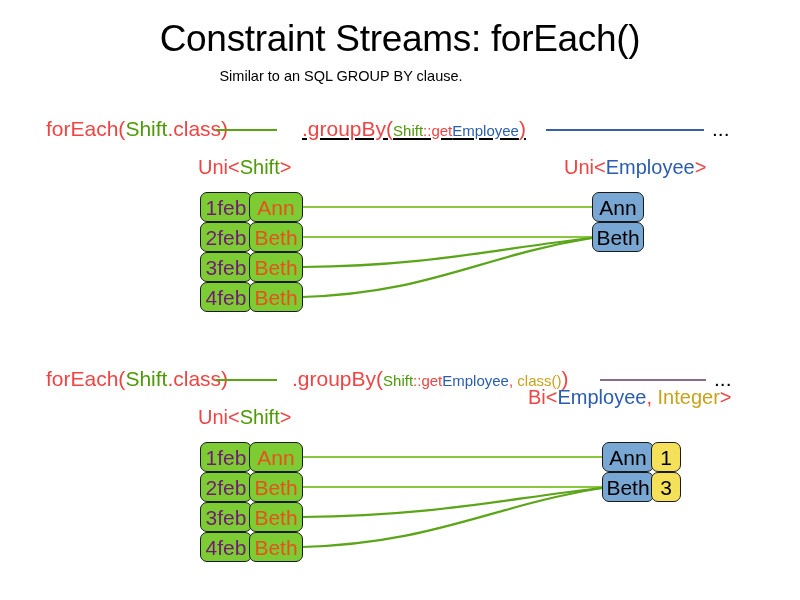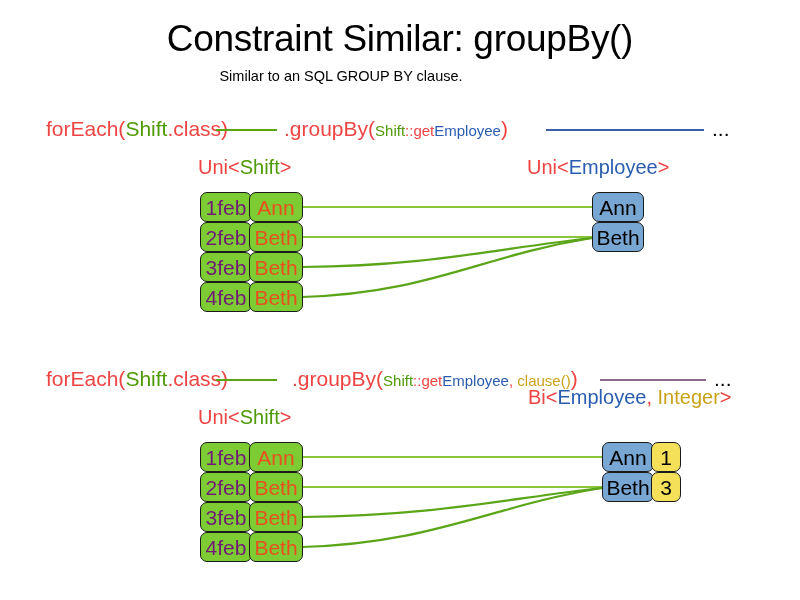--- a/index.html
+++ b/index.html
@@ -132,51 +132,51 @@
     top: 0;
     width: 800px;
     height: 600px;
     z-index: 1;
     pointer-events: none;
   }
 </style>
 </head>
 <body>
 
-<div id="title">Constraint Similar: groupBy()</div>
+<div id="title">Constraint Streams: forEach()</div>
 <div id="subtitle">Similar to an SQL GROUP BY clause.</div>
 
 <svg id="wires" viewBox="0 0 800 600">
 
   <path d="M302,207 L592,207" stroke="#8CC63F" stroke-width="2.2" fill="none"></path>
   <path d="M302,237 L592,237" stroke="#8CC63F" stroke-width="2.2" fill="none"></path>
   <path d="M302,267 C430,266 500,248 592,238" stroke="#5BA518" stroke-width="2.2" fill="none"></path>
   <path d="M302,297 C430,293 480,256 592,238" stroke="#5BA518" stroke-width="2.2" fill="none"></path>
 
   <path d="M302,457 L602,457" stroke="#8CC63F" stroke-width="2.2" fill="none"></path>
   <path d="M302,487 L602,487" stroke="#8CC63F" stroke-width="2.2" fill="none"></path>
   <path d="M302,517 C435,516 510,498 602,488" stroke="#5BA518" stroke-width="2.2" fill="none"></path>
   <path d="M302,547 C435,543 490,506 602,488" stroke="#5BA518" stroke-width="2.2" fill="none"></path>
 </svg>
 
 <div class="code-row" style="top:112px;">
   <span class="code-left"><span class="c-black">forEach(</span><span class="c-green">Shift</span><span class="c-black">.class)</span></span>
 
   <span class="code-line-seg seg-green" style="left:216px; width:61px;"></span>
 
-  <span class="code-mid" style="left:284px;"><span class="c-black">.groupBy(</span><span class="small-arg c-green">Shift</span><span class="small-arg c-black">::get</span><span class="small-arg c-blue">Employee</span><span class="c-black">)</span></span>
+  <span class="code-mid" style="left:302px;text-decoration:underline;"><span class="c-black">.groupBy(</span><span class="small-arg c-green">Shift</span><span class="small-arg c-black">::get</span><span class="small-arg c-blue">Employee</span><span class="c-black">)</span></span>
 
   <span class="code-line-seg seg-blue" style="left:546px; width:158px;"></span>
 
   <span class="code-dots" style="left:712px;">...</span>
 </div>
 
 <div class="type-label" style="left:198px; top:156px;"><span class="c-black">Uni&lt;</span><span class="c-green">Shift</span><span class="c-black">&gt;</span></div>
 
-<div class="type-label" style="left:527px; top:156px;"><span class="c-black">Uni&lt;</span><span class="c-blue">Employee</span><span class="c-black">&gt;</span></div>
+<div class="type-label" style="left:564px; top:156px;"><span class="c-black">Uni&lt;</span><span class="c-blue">Employee</span><span class="c-black">&gt;</span></div>
 
 <div class="tuple" style="left:200px; top:192px;">
   <div class="cell cell-green" style="width:52px;">1feb</div>
   <div class="cell cell-green name" style="width:54px;">Ann</div>
 </div>
 <div class="tuple" style="left:200px; top:222px;">
   <div class="cell cell-green" style="width:52px;">2feb</div>
   <div class="cell cell-green name" style="width:54px;">Beth</div>
 </div>
 <div class="tuple" style="left:200px; top:252px;">
@@ -193,21 +193,21 @@
 </div>
 <div class="tuple" style="left:592px; top:222px;">
   <div class="cell cell-blue" style="width:52px;">Beth</div>
 </div>
 
 <div class="code-row" style="top:362px;">
   <span class="code-left"><span class="c-black">forEach(</span><span class="c-green">Shift</span><span class="c-black">.class)</span></span>
 
   <span class="code-line-seg seg-green" style="left:216px; width:61px;"></span>
 
-  <span class="code-mid" style="left:292px;"><span class="c-black">.groupBy(</span><span class="small-arg c-green">Shift</span><span class="small-arg c-black">::get</span><span class="small-arg c-blue">Employee</span><span class="small-arg c-black">, </span><span class="small-arg c-gold">clause()</span><span class="c-black">)</span></span>
+  <span class="code-mid" style="left:292px;"><span class="c-black">.groupBy(</span><span class="small-arg c-green">Shift</span><span class="small-arg c-black">::get</span><span class="small-arg c-blue">Employee</span><span class="small-arg c-black">, </span><span class="small-arg c-gold">class()</span><span class="c-black">)</span></span>
 
   <span class="code-line-seg seg-purple" style="left:600px; width:106px;"></span>
 
   <span class="code-dots" style="left:714px;">...</span>
 </div>
 
 <div class="type-label" style="left:198px; top:406px;"><span class="c-black">Uni&lt;</span><span class="c-green">Shift</span><span class="c-black">&gt;</span></div>
 
 <div class="type-label" style="left:528px; top:386px;"><span class="c-black">Bi&lt;</span><span class="c-blue">Employee</span><span class="c-black">, </span><span class="c-gold">Integer</span><span class="c-black">&gt;</span></div>
 

